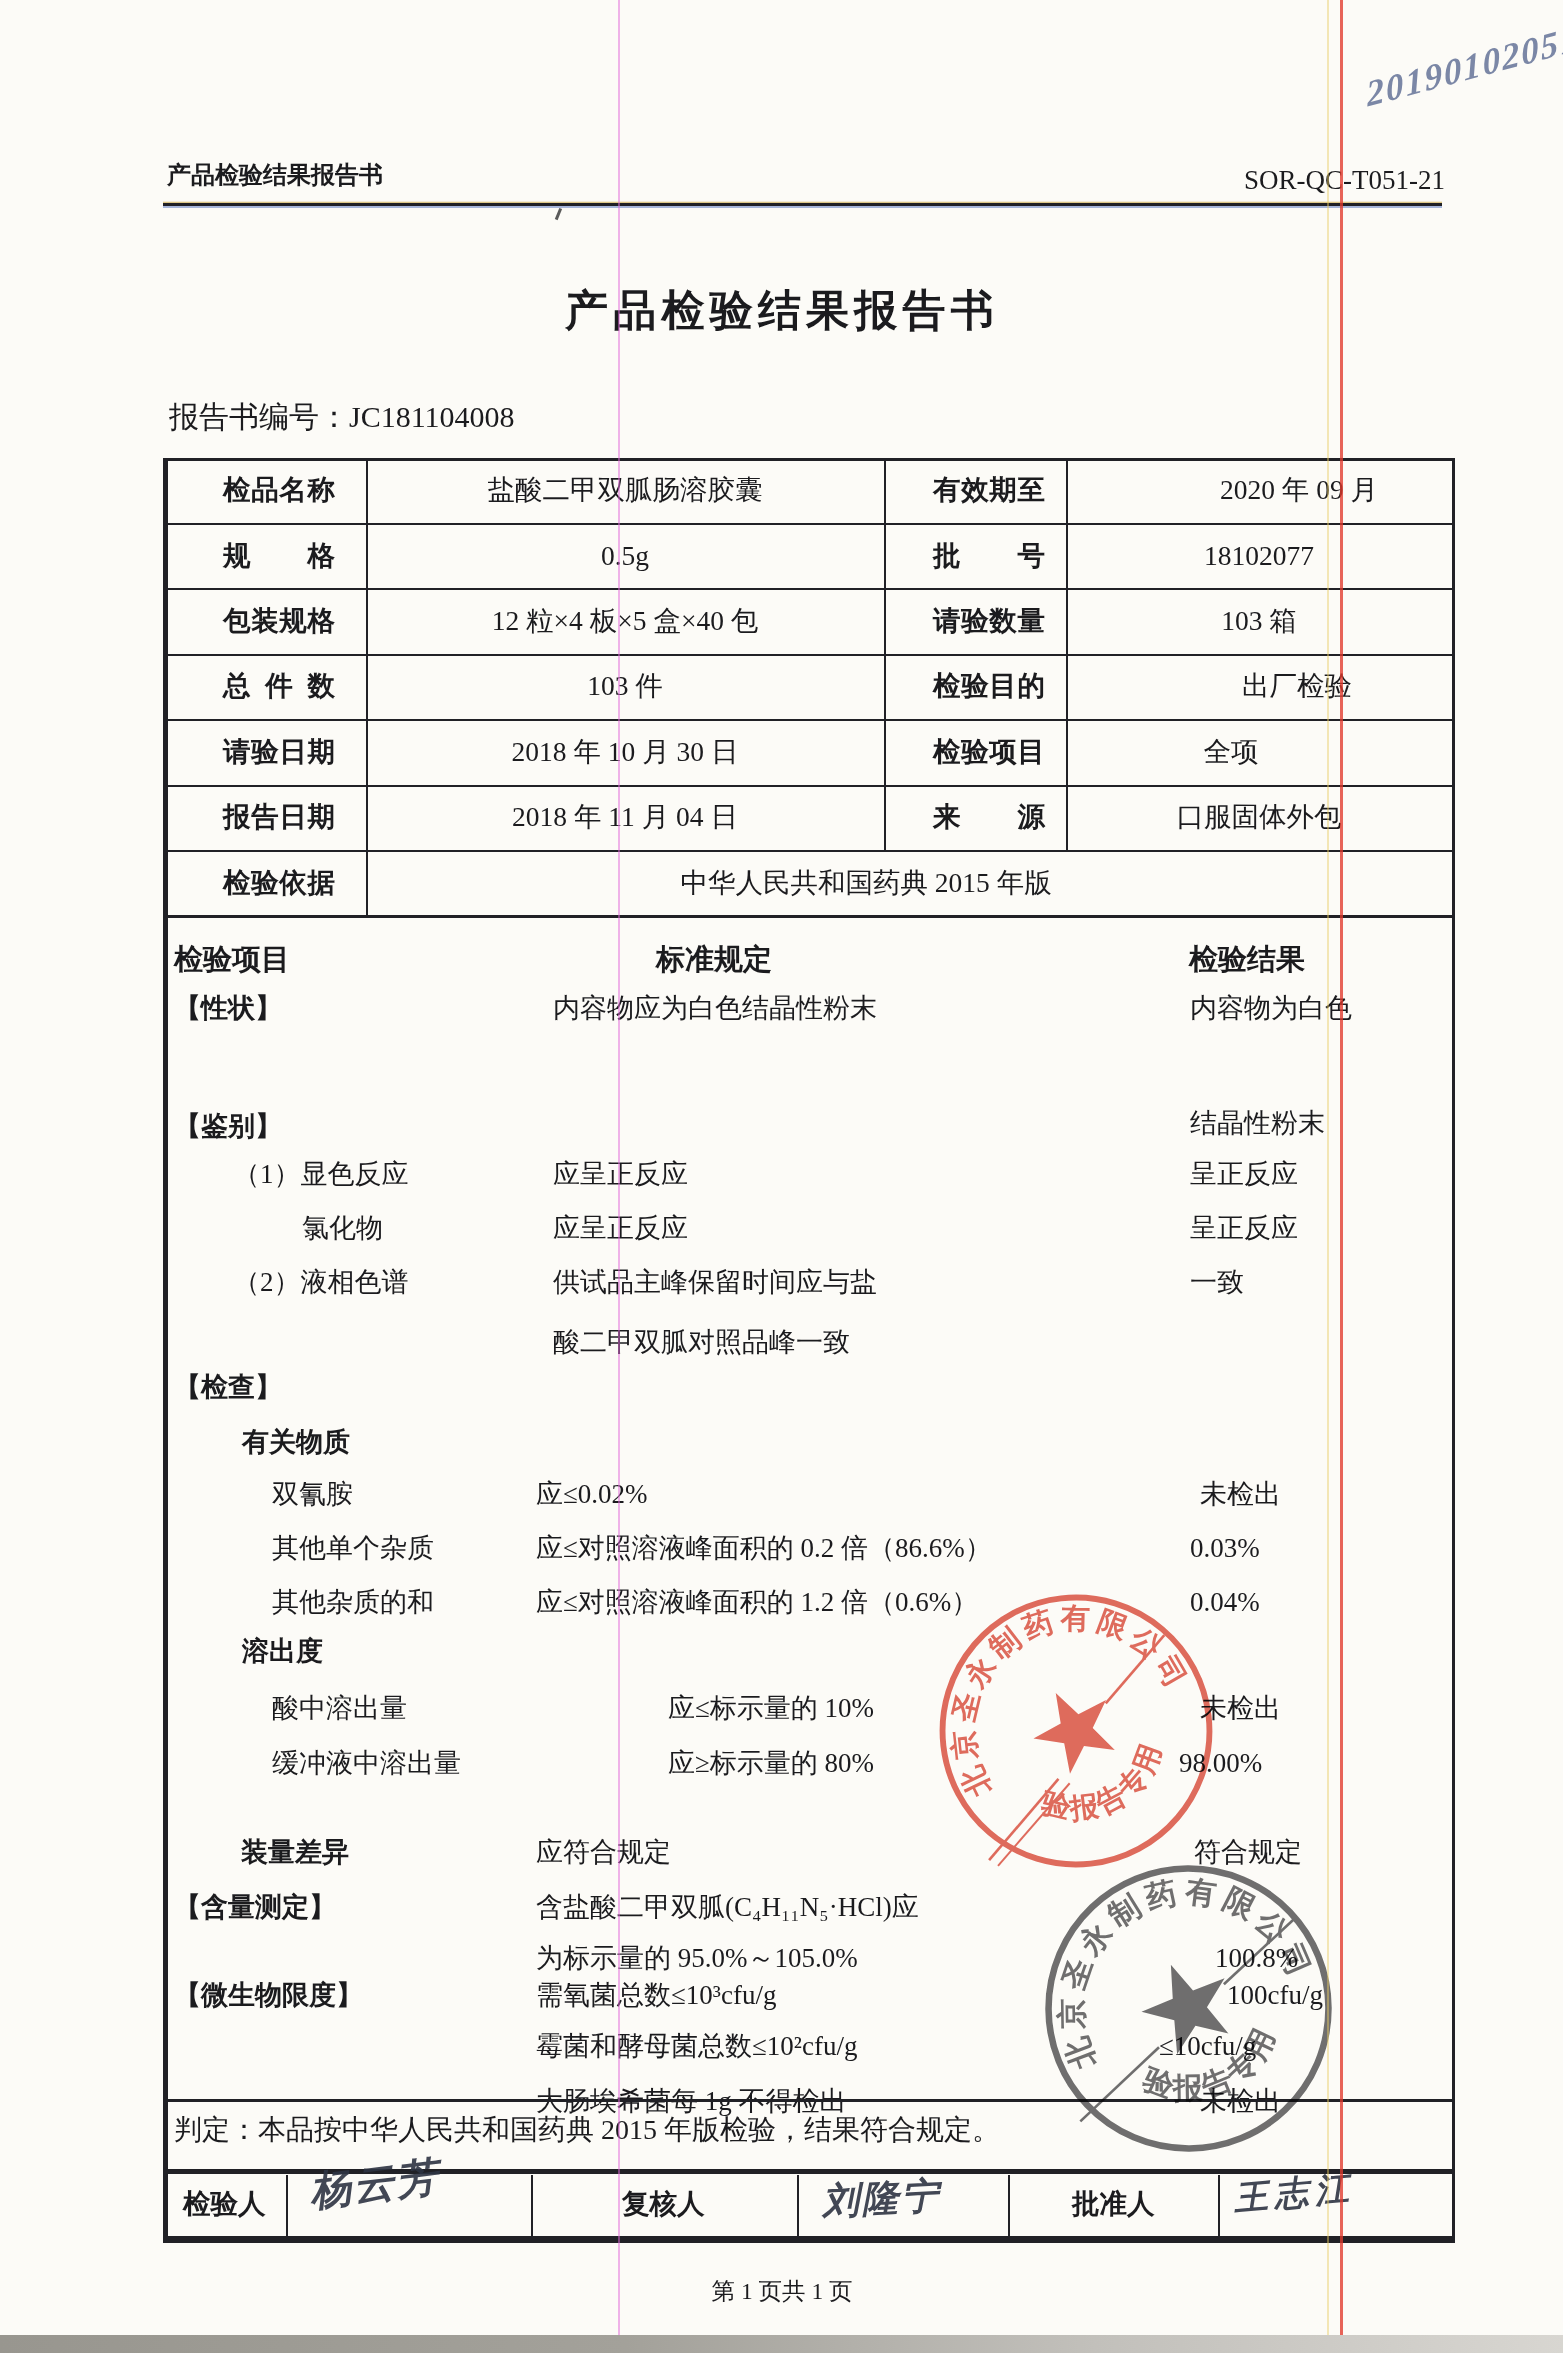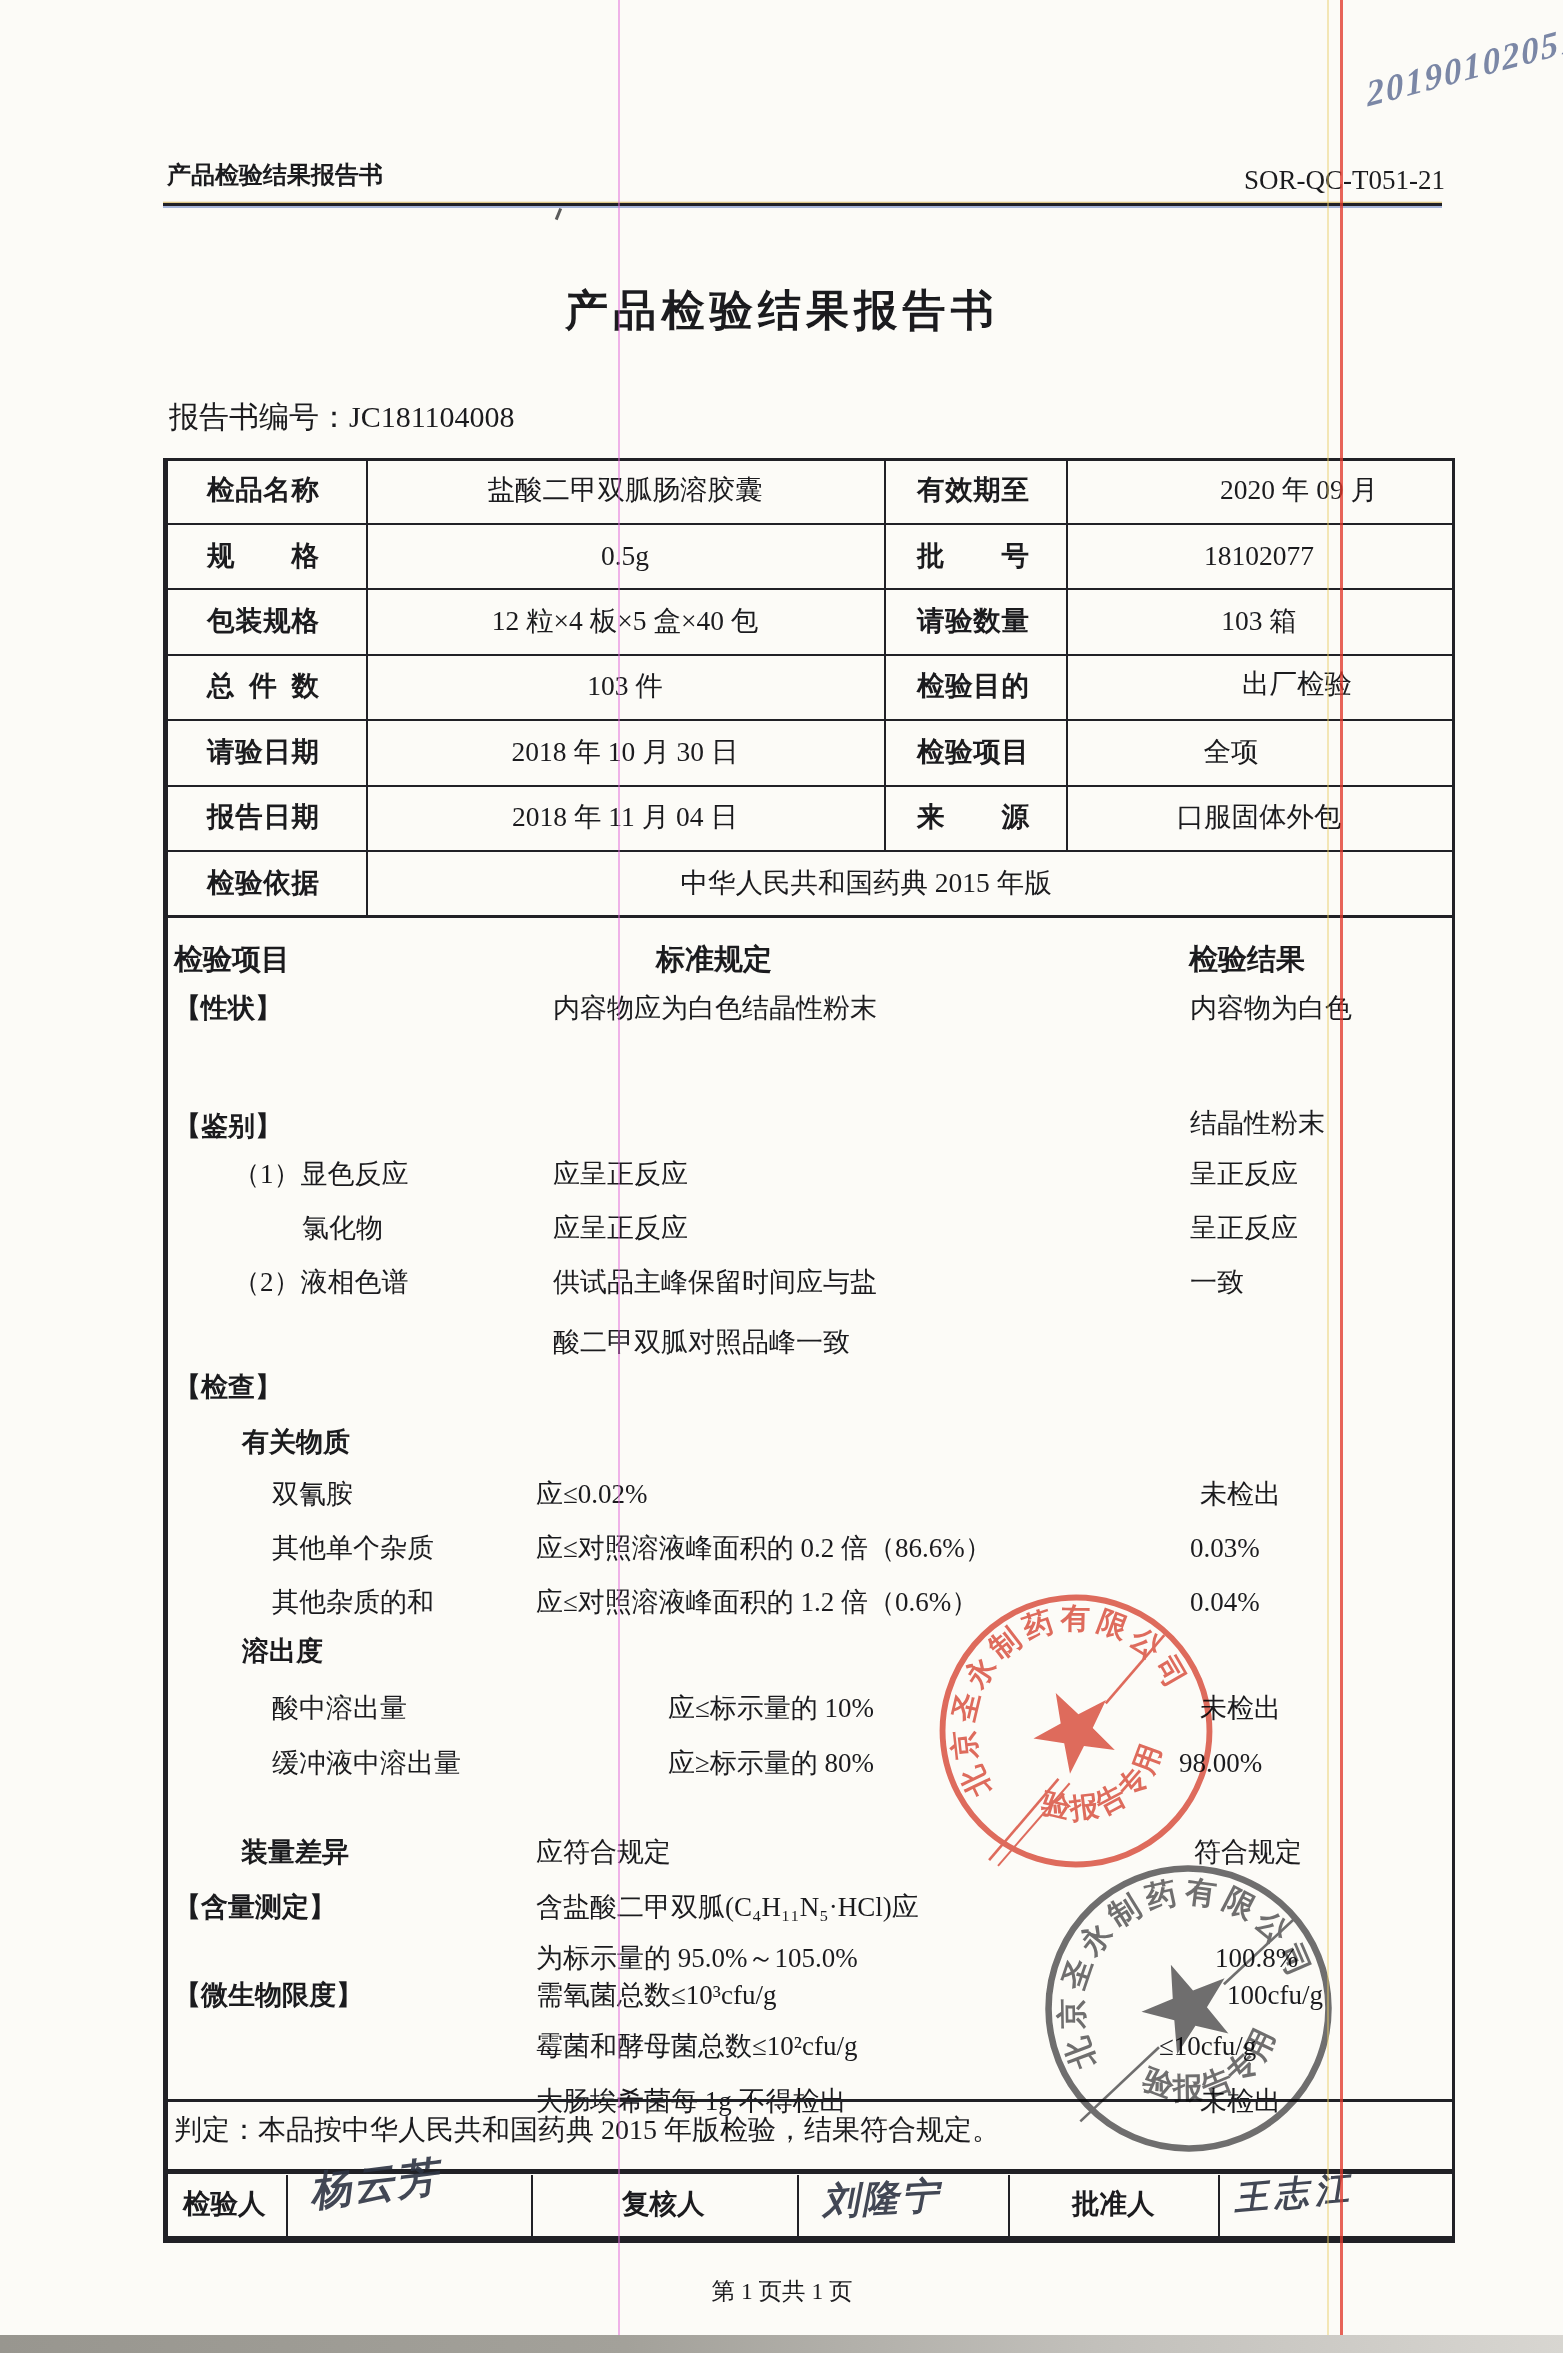--- a/index.html
+++ b/index.html
@@ -7,21 +7,21 @@
     width:1564px;height:2354px;position:relative;overflow:hidden;
     background:#fcfbf7;
     font-family:"Liberation Serif","DejaVu Serif",serif;
     color:#1b1b1e;
   }
   .t{position:absolute;white-space:nowrap;line-height:1.15;}
   .hline{position:absolute;background:#212126;}
   .vline{position:absolute;background:#212126;}
   .cell-label{
     position:absolute;width:112px;font-size:27.5px;font-weight:600;
-    text-align:justify;text-align-last:justify;line-height:1.1;
+    text-align:justify;text-align-last:justify;line-height:1.1;margin-left:16px;
   }
   .cell-val{position:absolute;font-size:27.5px;text-align:center;line-height:1.1;}
   .ri{font-size:27px;}
   .rs{font-size:27px;}
   .rr{font-size:27px;}
   .rhead{font-size:29px;font-weight:700;}
   .sig{
     font-weight:600;color:#2e3443;opacity:.9;font-style:italic;
     transform-origin:left top;letter-spacing:2.6px;
   }
@@ -72,21 +72,21 @@
 <div class="cell-val" style="left:1066px;top:541px;width:386px;">18102077</div>
 
 <div class="cell-label" style="left:207px;top:606px;">包装规格</div>
 <div class="cell-val" style="left:366px;top:606px;width:518px;">12 粒×4 板×5 盒×40 包</div>
 <div class="cell-label" style="left:917px;top:606px;">请验数量</div>
 <div class="cell-val" style="left:1066px;top:606px;width:386px;">103 箱</div>
 
 <div class="cell-label" style="left:207px;top:671px;">总件数</div>
 <div class="cell-val" style="left:366px;top:671px;width:518px;">103 件</div>
 <div class="cell-label" style="left:917px;top:671px;">检验目的</div>
-<div class="cell-val" style="left:1066px;top:671px;width:462px;font-family:Liberation Mono, monospace;">出厂检验</div>
+<div class="cell-val" style="left:1066px;top:671px;width:462px;">出厂检验</div>
 
 <div class="cell-label" style="left:207px;top:737px;">请验日期</div>
 <div class="cell-val" style="left:366px;top:737px;width:518px;">2018 年 10 月 30 日</div>
 <div class="cell-label" style="left:917px;top:737px;">检验项目</div>
 <div class="cell-val" style="left:1066px;top:737px;width:330px;">全项</div>
 
 <div class="cell-label" style="left:207px;top:802px;">报告日期</div>
 <div class="cell-val" style="left:366px;top:802px;width:518px;">2018 年 11 月 04 日</div>
 <div class="cell-label" style="left:917px;top:802px;">来源</div>
 <div class="cell-val" style="left:1066px;top:802px;width:386px;">口服固体外包</div>

